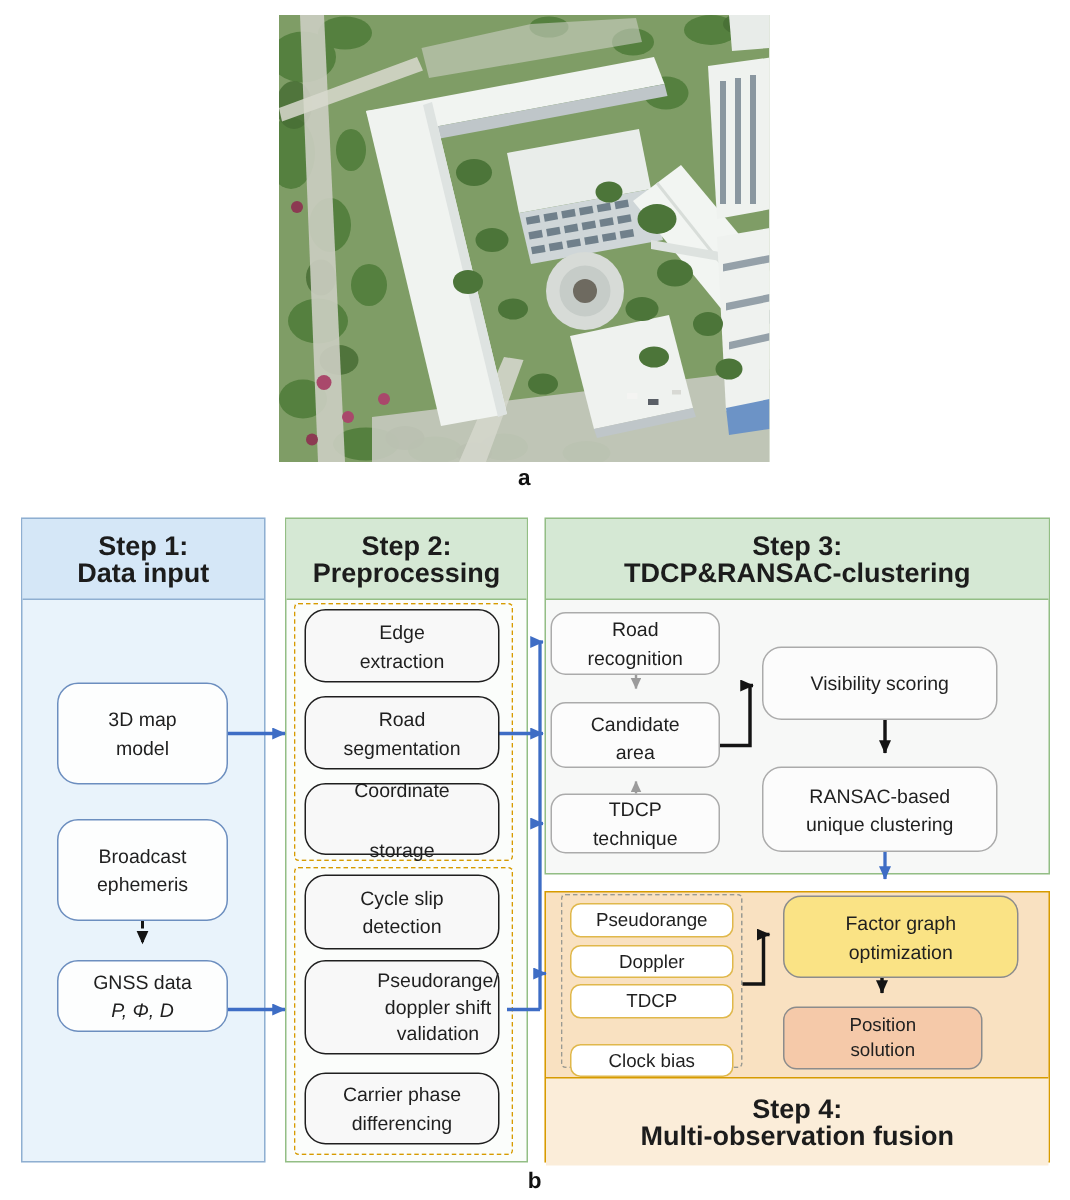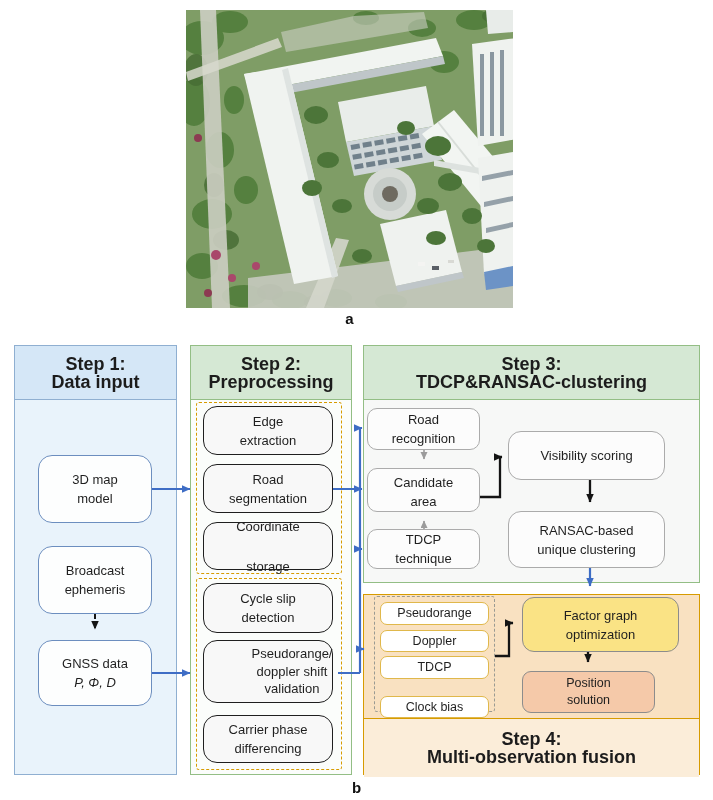--- a/index.html
+++ b/index.html
@@ -234,21 +234,21 @@
   </svg>
 
   <div class="fbox blue-box" style="left:38px;top:455px;width:114px;height:68px;">
     <span>3D map</span>
     <span>model</span>
   </div>
   <div class="fbox blue-box" style="left:38px;top:546px;width:114px;height:68px;">
     <span>Broadcast</span>
     <span>ephemeris</span>
   </div>
-  <div class="fbox blue-box" style="left:38px;top:640px;width:114px;height:66px;">
+  <div class="fbox blue-box" style="left:38px;top:640px;width:114px;height:48px;">
     <span>GNSS data</span>
     <span class="it">P, Φ, D</span>
   </div>
 
   <div class="fbox black-box" style="left:203px;top:406px;width:130px;height:49px;">
     <span>Edge</span>
     <span>extraction</span>
   </div>
   <div class="fbox black-box" style="left:203px;top:464px;width:130px;height:49px;">
     <span>Road</span>

